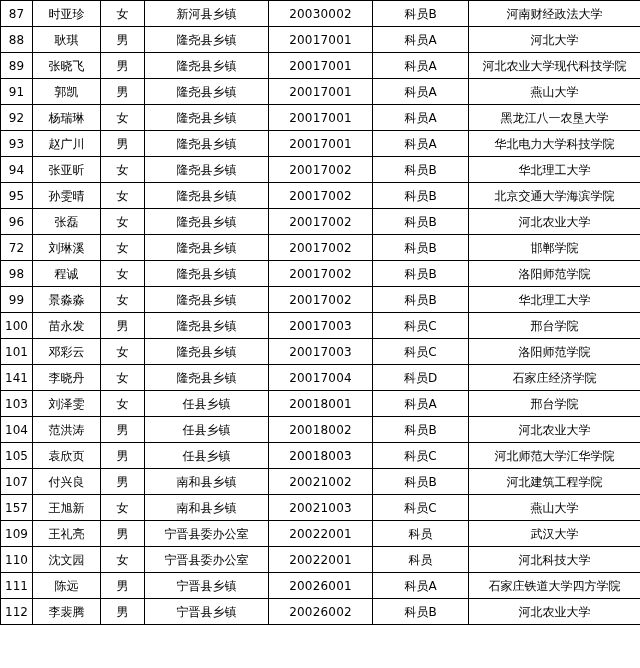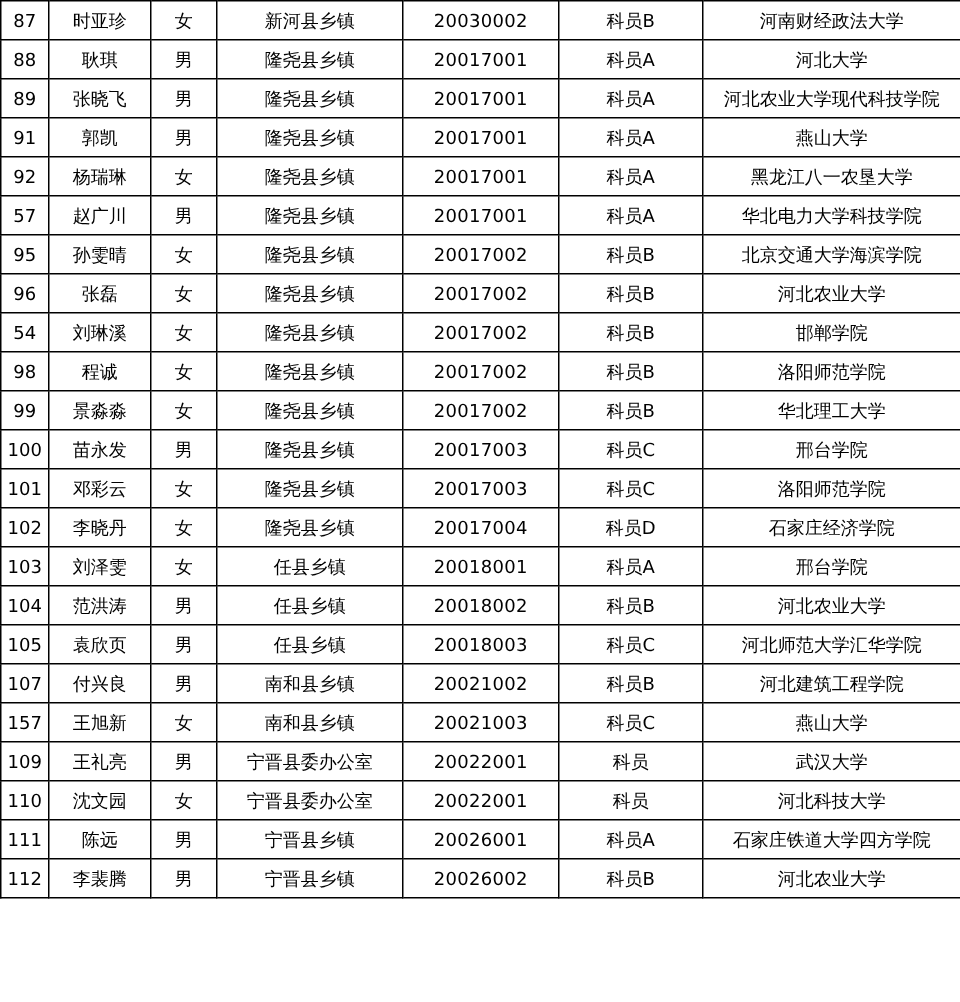--- a/index.html
+++ b/index.html
@@ -99,48 +99,57 @@
     <tr>
       <td class="idx">92</td>
       <td class="name">杨瑞琳</td>
       <td class="gender">女</td>
       <td class="unit">隆尧县乡镇</td>
       <td class="code">20017001</td>
       <td class="position">科员A</td>
       <td class="school">黑龙江八一农垦大学</td>
     </tr>
     <tr>
-      <td class="idx">57</td>
+      <td class="idx">93</td>
       <td class="name">赵广川</td>
       <td class="gender">男</td>
       <td class="unit">隆尧县乡镇</td>
       <td class="code">20017001</td>
       <td class="position">科员A</td>
       <td class="school">华北电力大学科技学院</td>
+    </tr>
+    <tr>
+      <td class="idx">94</td>
+      <td class="name">张亚昕</td>
+      <td class="gender">女</td>
+      <td class="unit">隆尧县乡镇</td>
+      <td class="code">20017002</td>
+      <td class="position">科员B</td>
+      <td class="school">华北理工大学</td>
     </tr>
     <tr>
       <td class="idx">95</td>
       <td class="name">孙雯晴</td>
       <td class="gender">女</td>
       <td class="unit">隆尧县乡镇</td>
       <td class="code">20017002</td>
       <td class="position">科员B</td>
       <td class="school">北京交通大学海滨学院</td>
     </tr>
     <tr>
       <td class="idx">96</td>
       <td class="name">张磊</td>
       <td class="gender">女</td>
       <td class="unit">隆尧县乡镇</td>
       <td class="code">20017002</td>
       <td class="position">科员B</td>
       <td class="school">河北农业大学</td>
     </tr>
     <tr>
-      <td class="idx">54</td>
+      <td class="idx">72</td>
       <td class="name">刘琳溪</td>
       <td class="gender">女</td>
       <td class="unit">隆尧县乡镇</td>
       <td class="code">20017002</td>
       <td class="position">科员B</td>
       <td class="school">邯郸学院</td>
     </tr>
     <tr>
       <td class="idx">98</td>
       <td class="name">程诚</td>
@@ -171,21 +180,21 @@
     <tr>
       <td class="idx">101</td>
       <td class="name">邓彩云</td>
       <td class="gender">女</td>
       <td class="unit">隆尧县乡镇</td>
       <td class="code">20017003</td>
       <td class="position">科员C</td>
       <td class="school">洛阳师范学院</td>
     </tr>
     <tr>
-      <td class="idx">102</td>
+      <td class="idx">141</td>
       <td class="name">李晓丹</td>
       <td class="gender">女</td>
       <td class="unit">隆尧县乡镇</td>
       <td class="code">20017004</td>
       <td class="position">科员D</td>
       <td class="school">石家庄经济学院</td>
     </tr>
     <tr>
       <td class="idx">103</td>
       <td class="name">刘泽雯</td>

